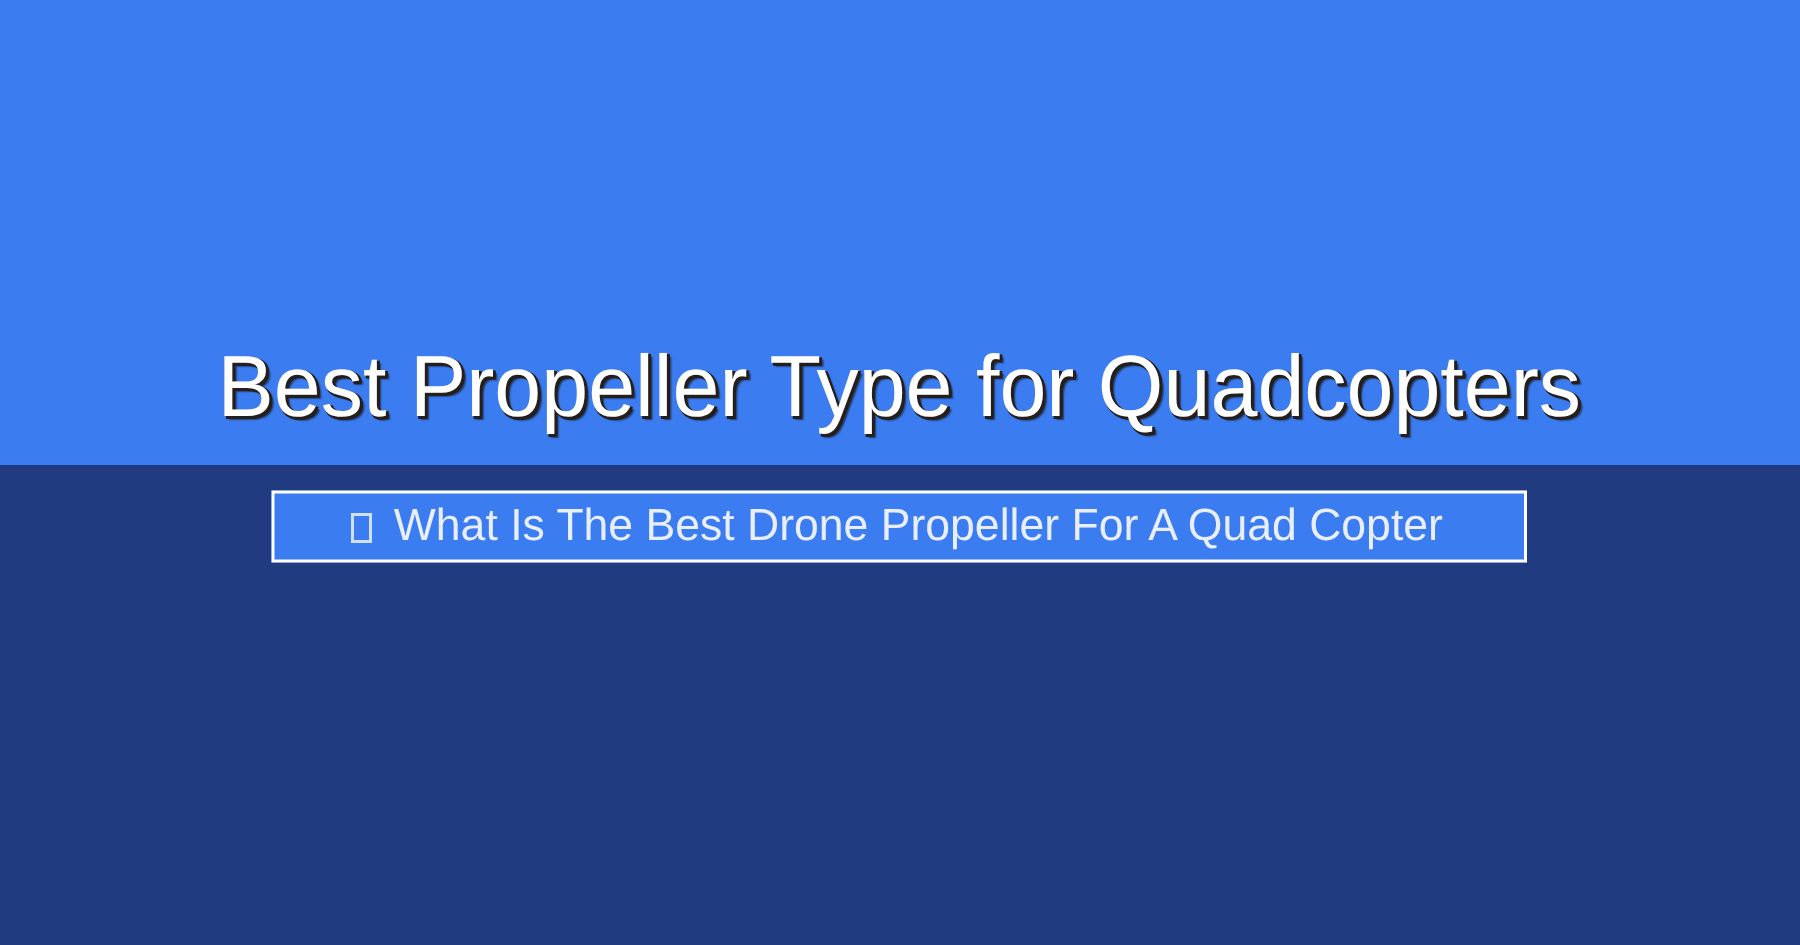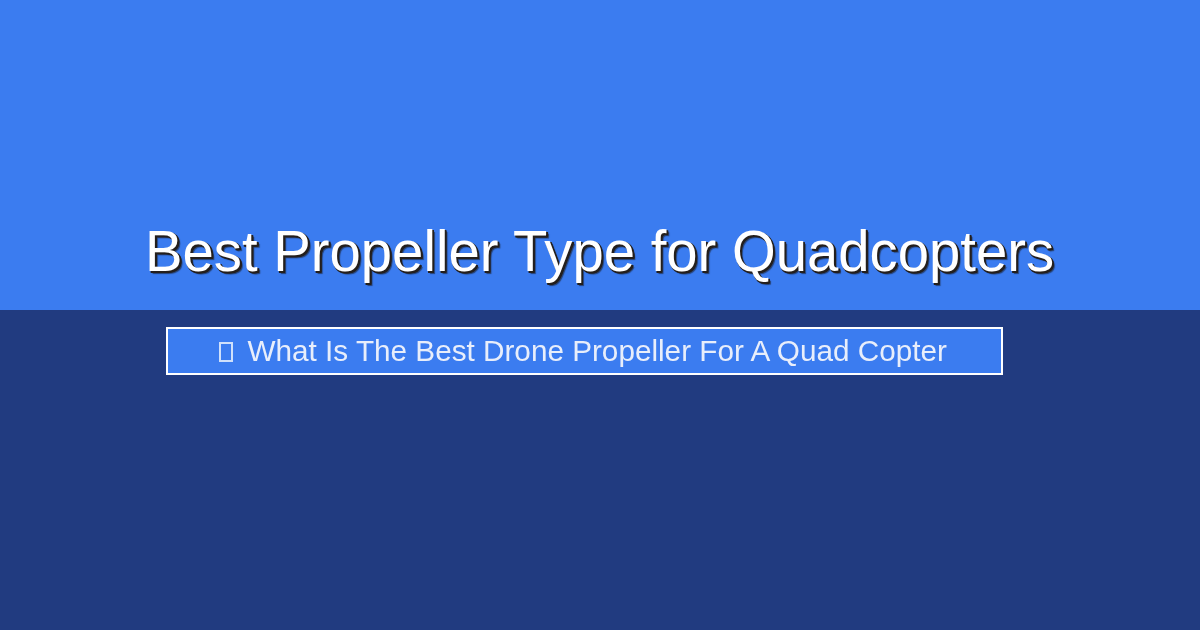--- a/index.html
+++ b/index.html
@@ -43,21 +43,21 @@
   }
 
   
   .title-wrap {
     position: absolute;
     left: 0;
     top: 222px;
     width: 1200px;
     height: 72px;
     display: flex;
-    align-items: flex-start;
+    align-items: center;
     justify-content: center;
   }
 
   .title {
     margin: 0;
     font-family: "Liberation Sans Narrow", "Liberation Sans", "DejaVu Sans", sans-serif;
     font-size: 58px;
     font-weight: 400;
     line-height: 1;
     letter-spacing: 0px;
@@ -68,21 +68,21 @@
        2px 1px 0 #241f1c,
        1px 2px 0 #241f1c,
        3px 3px 1px rgba(20,16,14,0.55);
     transform: scaleX(0.97);
     transform-origin: center center;
   }
 
   
   .subtitle-box {
     position: absolute;
-    left: 166px;
+    left: 181px;
     top: 327px;
     width: 837px;
     height: 48px;
     box-sizing: border-box;
     background: #3b7cf0;
     border: 2px solid #ffffff;
     display: flex;
     align-items: center;
     justify-content: center;
   }

